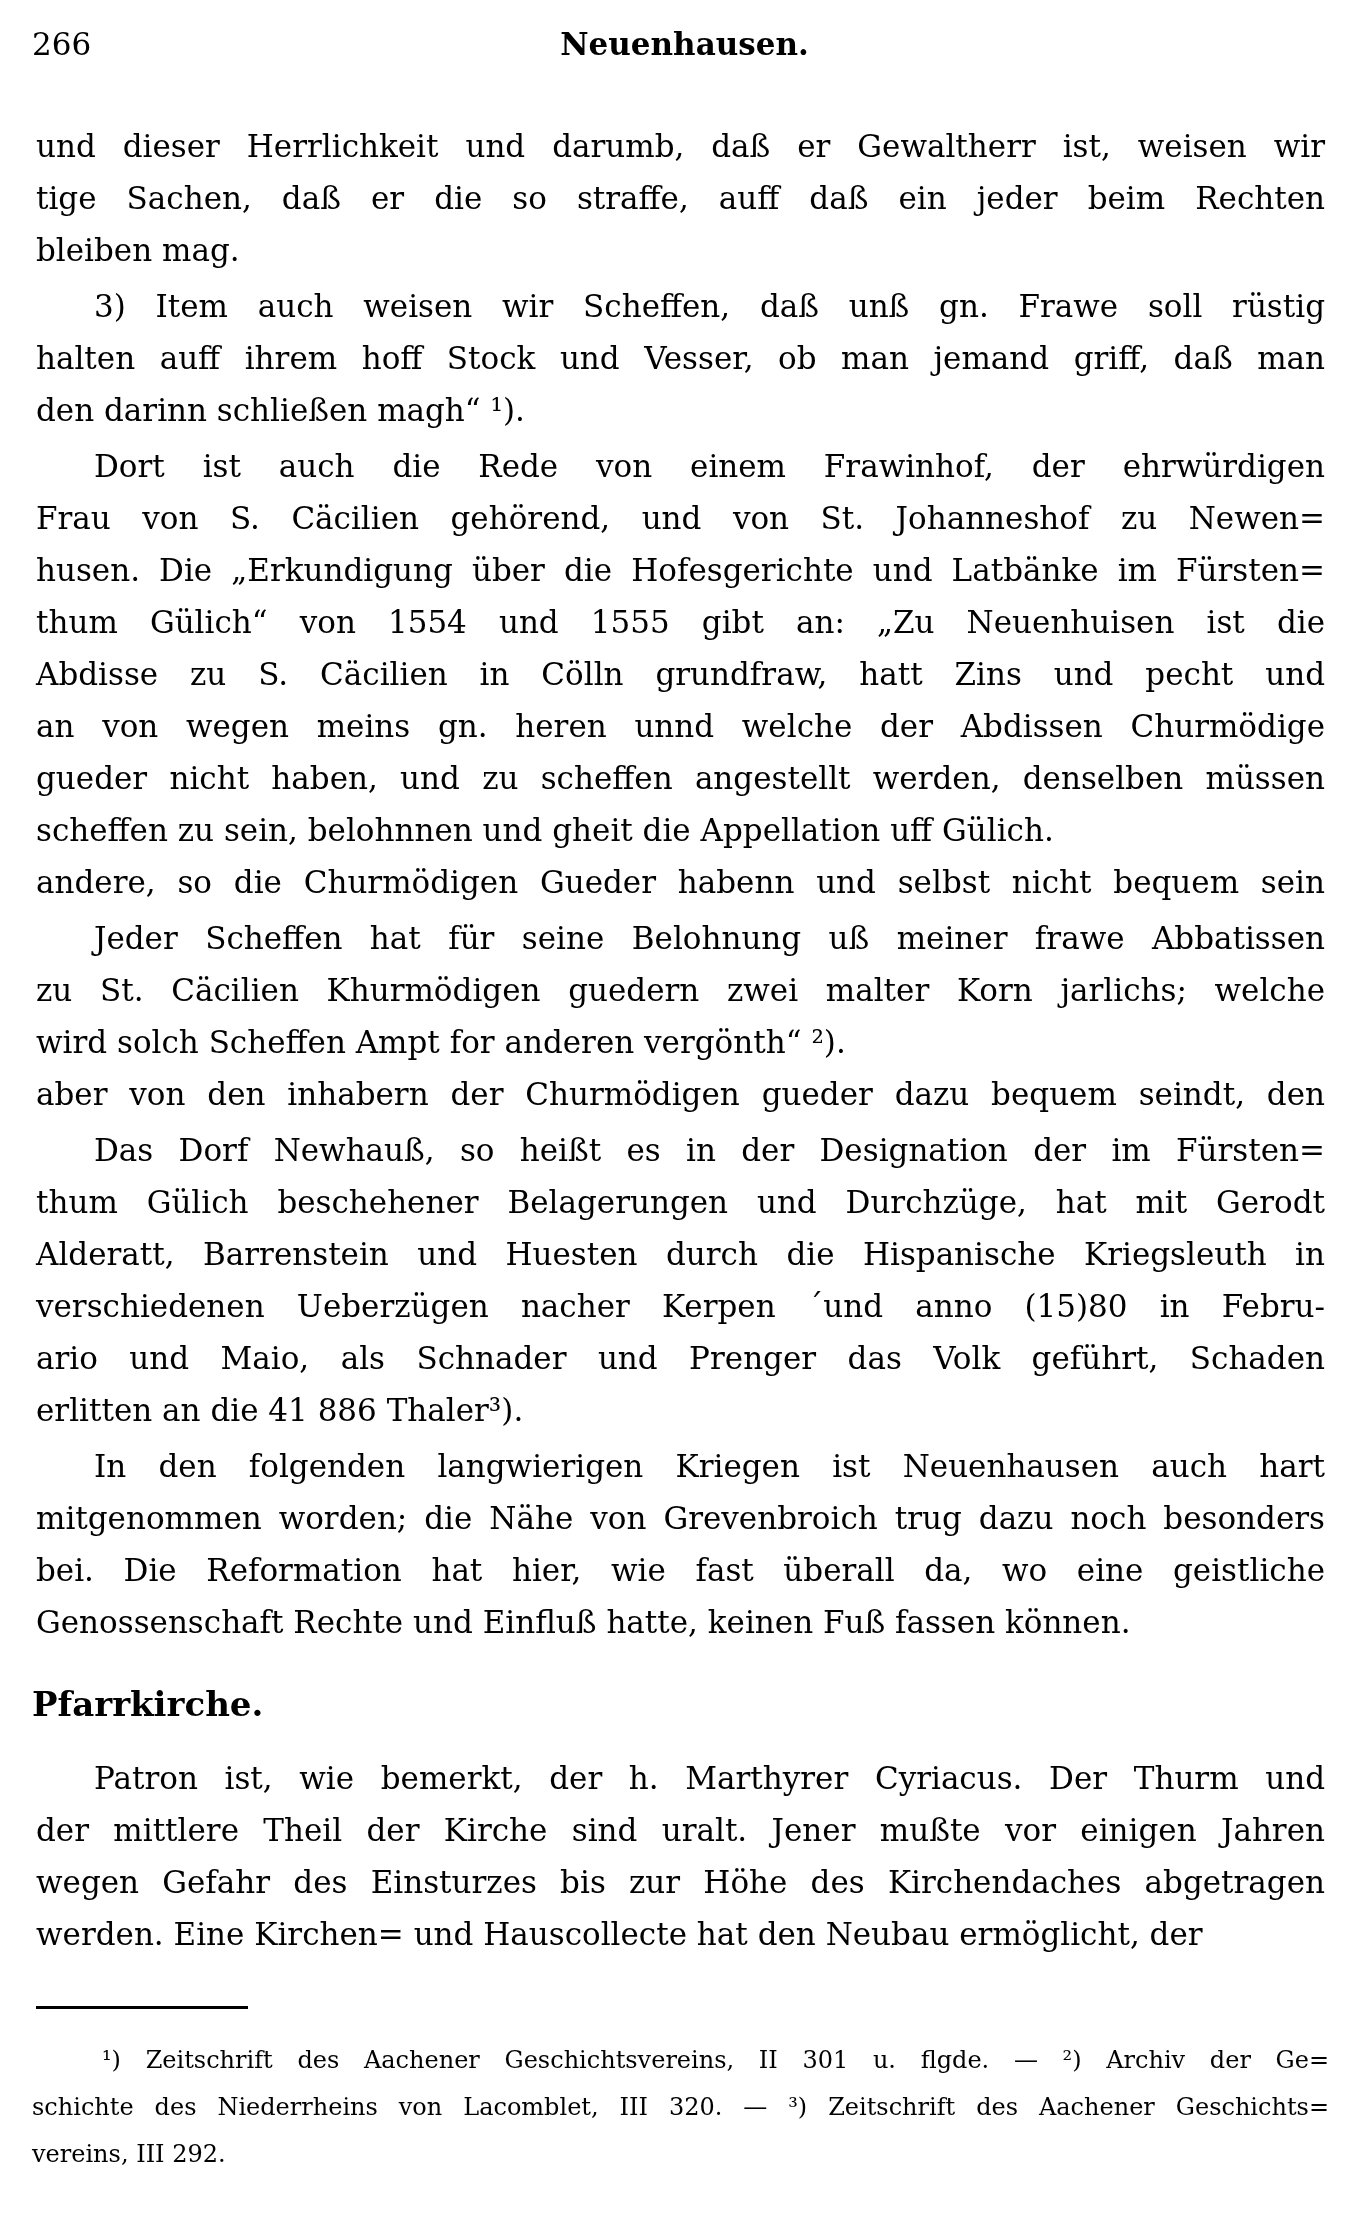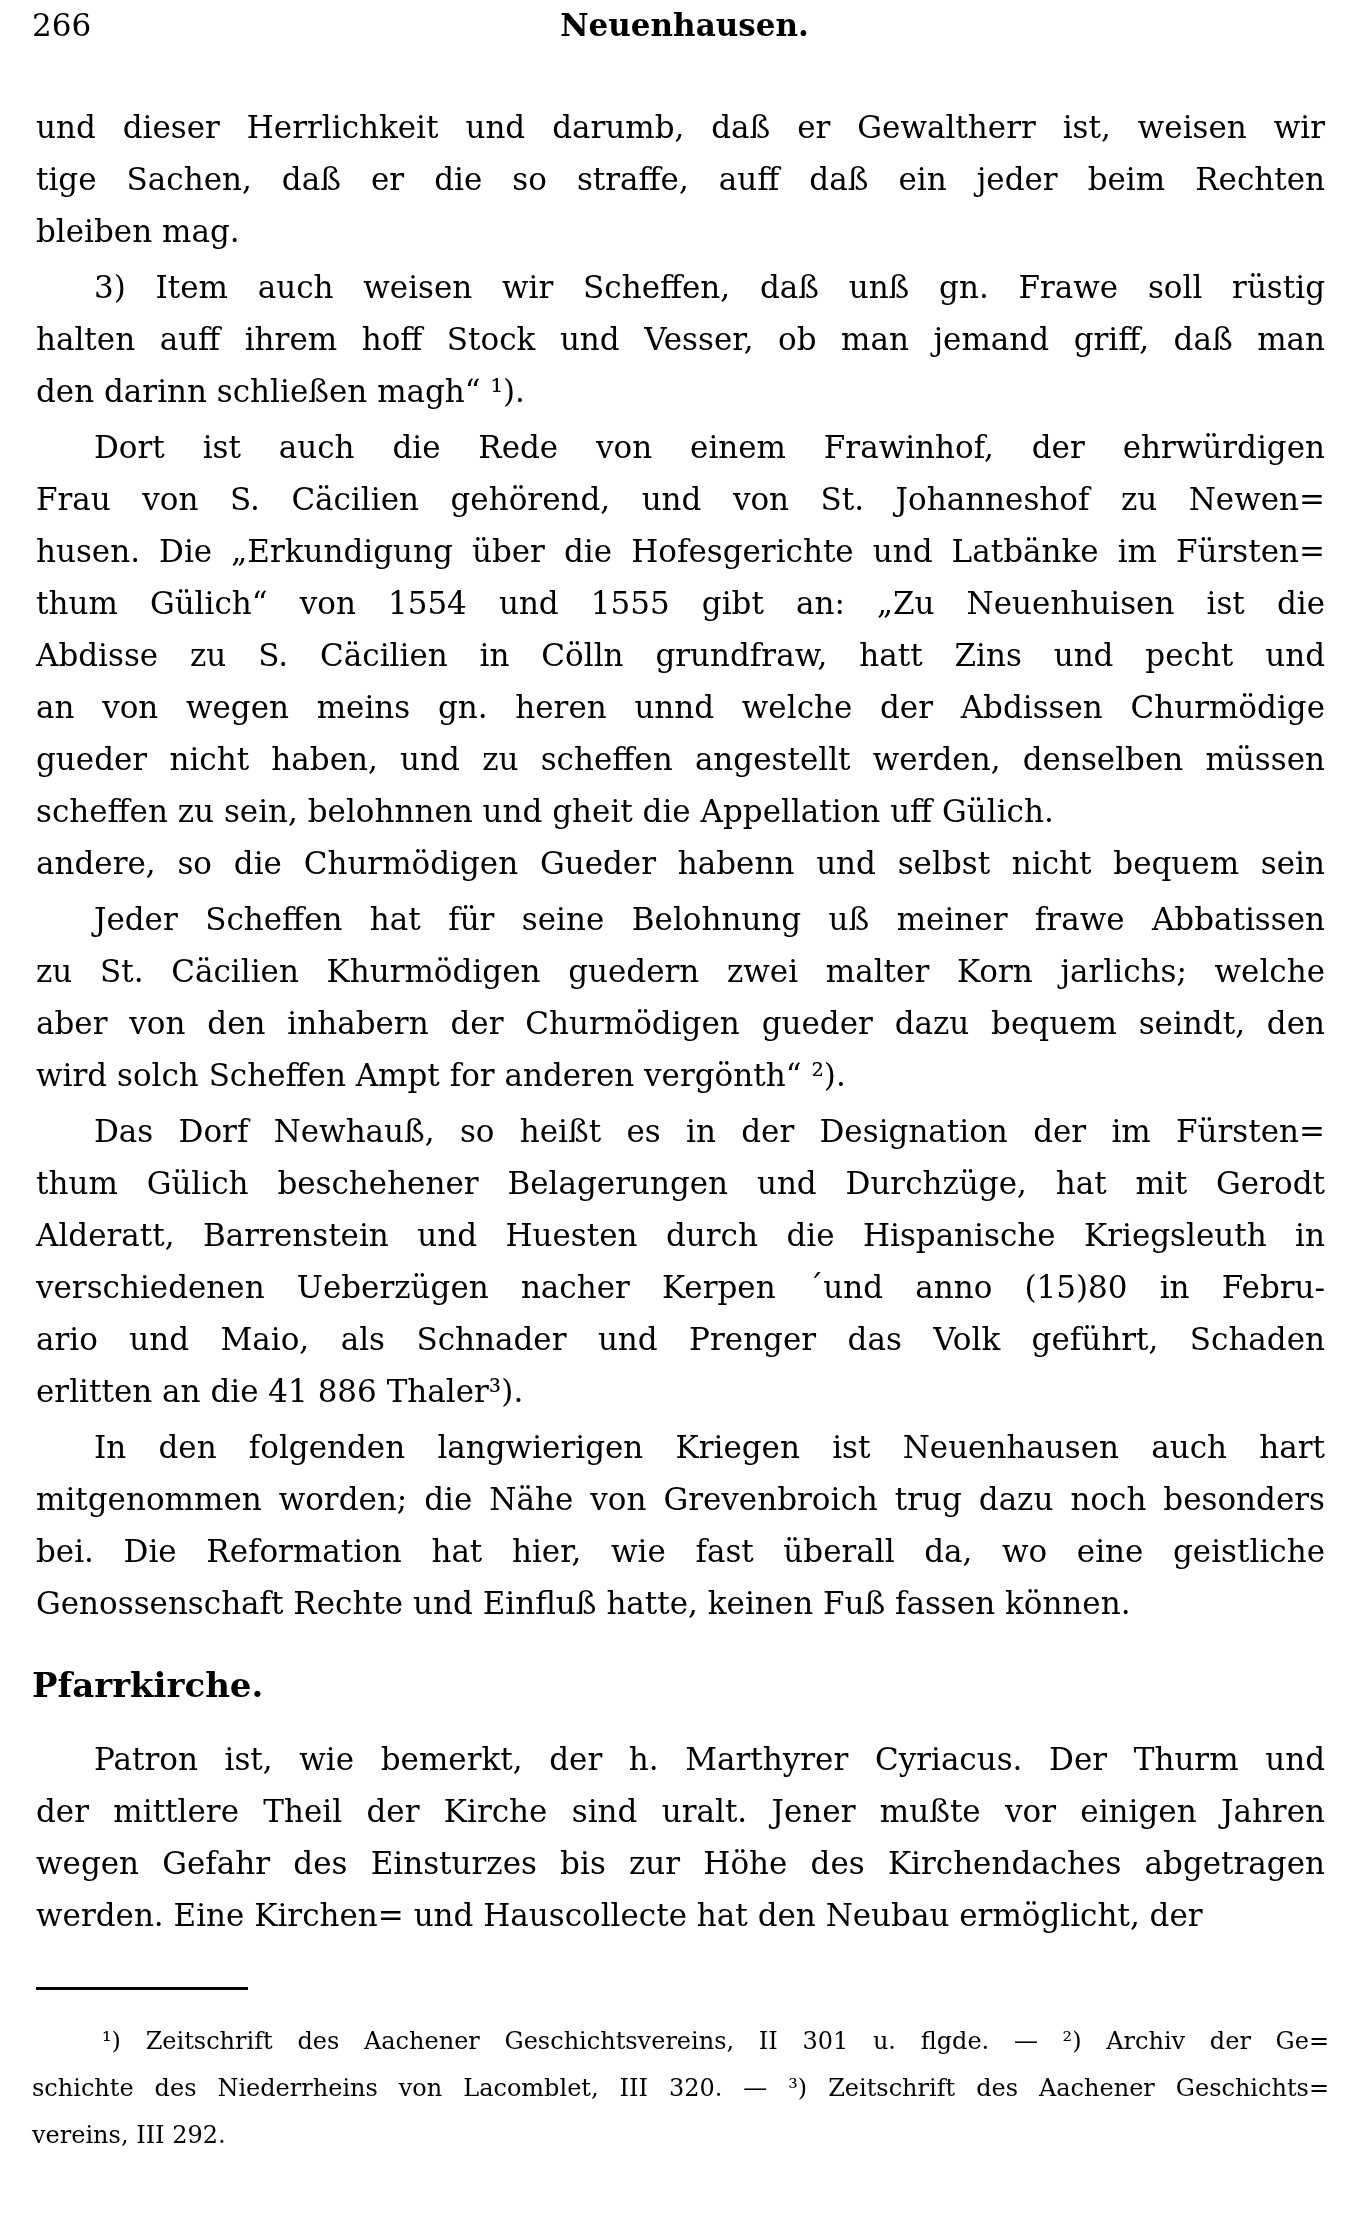--- a/index.html
+++ b/index.html
@@ -4,21 +4,21 @@
 <style>
   html, body { margin: 0; padding: 0; background: #ffffff; }
   .page {
     position: relative;
     width: 1361px;
     height: 2226px;
     box-sizing: border-box;
     background: #ffffff;
     color: #000000;
     font-family: "DejaVu Serif", serif;
-    padding: 7px 32px 0 32px;
+    padding: 26px 32px 0 32px;
     overflow: hidden;
   }
   .header {
     position: relative;
     height: 44px;
     font-size: 31px;
     margin-bottom: 50px;
   }
   .pagenum {
     position: absolute;
@@ -94,22 +94,22 @@
         <div class="line">thum Gülich“ von 1554 und 1555 gibt an:  „Zu Neuenhuisen ist die</div>
         <div class="line">Abdisse zu S. Cäcilien in Cölln grundfraw, hatt Zins und pecht und</div>
         <div class="line">an von wegen meins gn. heren unnd welche der Abdissen Churmödige</div>
         <div class="line">gueder nicht haben, und zu scheffen angestellt werden, denselben müssen</div>
         <div class="line last">scheffen zu sein, belohnnen und gheit die Appellation uff Gülich.</div>
         <div class="line">andere, so die Churmödigen Gueder habenn und selbst nicht bequem sein</div>
       </div>
       <div class="paragraph">
         <div class="line indent">Jeder Scheffen hat für seine Belohnung uß meiner frawe Abbatissen</div>
         <div class="line">zu St. Cäcilien Khurmödigen guedern zwei malter Korn jarlichs; welche</div>
+        <div class="line last">wird solch Scheffen Ampt for anderen vergönth“ ²).</div>
         <div class="line">aber von den inhabern der Churmödigen gueder dazu bequem seindt, den</div>
-        <div class="line last">wird solch Scheffen Ampt for anderen vergönth“ ²).</div>
       </div>
       <div class="paragraph">
         <div class="line indent">Das Dorf Newhauß, so heißt es in der Designation der im Fürsten=</div>
         <div class="line">thum Gülich beschehener Belagerungen und Durchzüge, hat mit Gerodt</div>
         <div class="line">Alderatt, Barrenstein und Huesten durch die Hispanische Kriegsleuth in</div>
         <div class="line">verschiedenen Ueberzügen nacher Kerpen ´und anno (15)80 in Febru-</div>
         <div class="line">ario und Maio, als Schnader und Prenger das Volk geführt, Schaden</div>
         <div class="line last">erlitten an die 41 886 Thaler³).</div>
       </div>
       <div class="paragraph">

